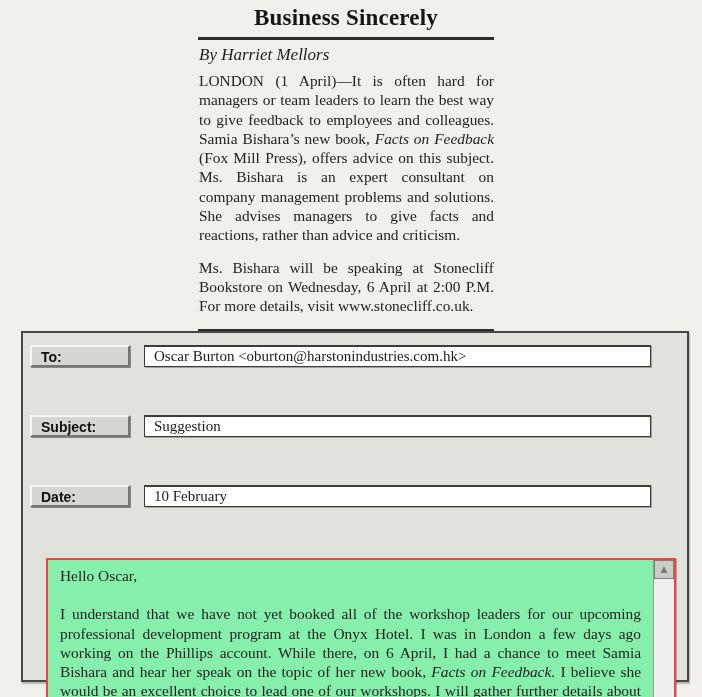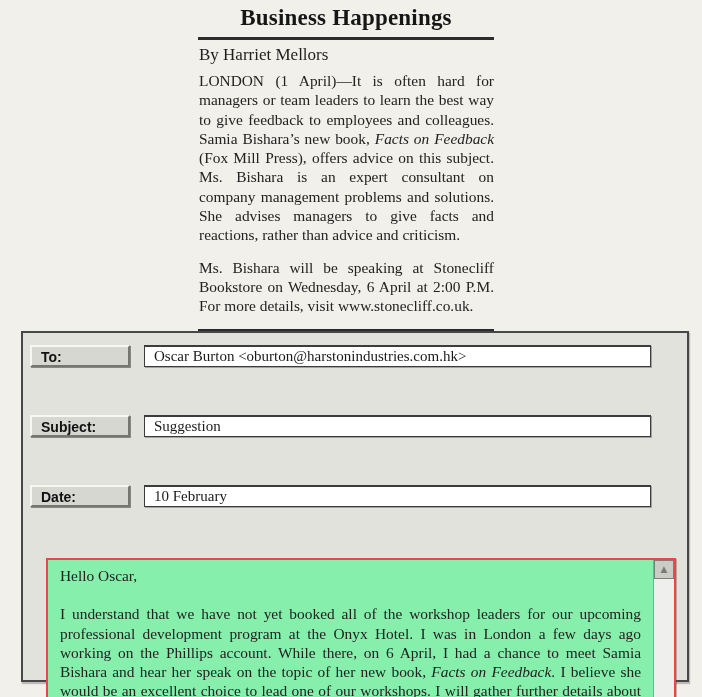--- a/index.html
+++ b/index.html
@@ -16,21 +16,21 @@
     position:absolute;left:198px;top:5px;width:296px;
   }
   .article-title{
     font-size:23px;font-weight:bold;text-align:center;
     letter-spacing:.2px;margin:0 0 6px 0;color:#161616;
   }
   .title-rule{
     height:3px;background:#2c2c2c;margin:0 0 5px 0;
   }
   .byline{
-    font-size:17px;margin:2px 0 6px 1px;color:#1e1e1e;
+    font-size:17px;font-style:italic;margin:2px 0 6px 1px;color:#1e1e1e;
   }
   .article p.body-para{
     font-size:15.4px;line-height:19.3px;text-align:justify;
     margin:0 0 13px 1px;color:#222;
   }
   .bottom-rule{
     height:3px;background:#2c2c2c;margin-top:2px;
   }
 
   
@@ -85,21 +85,21 @@
     display:flex;align-items:center;justify-content:center;
     font-size:9px;color:#7b7c76;line-height:1;
     font-family:"DejaVu Sans",sans-serif;
   }
   .italic{font-style:italic;}
 </style>
 </head>
 <body>
 
 <div class="article">
-  <h1 class="article-title">Business Happenings</h1>
+  <h1 class="article-title">Business Sincerely</h1>
   <div class="title-rule"></div>
   <div class="byline">By Harriet Mellors</div>
   <p class="body-para"><span>LONDON (1 April)—It is often hard for managers or team leaders to learn the best way to give feedback to employees and colleagues. Samia Bishara’s new book, </span><span class="italic">Facts on Feedback</span><span> (Fox Mill Press), offers advice on this subject. Ms. Bishara is an expert consultant on company management problems and solutions. She advises managers to give facts and reactions, rather than advice and criticism.</span></p>
   <p class="body-para">Ms. Bishara will be speaking at Stonecliff Bookstore on Wednesday, 6 April at 2:00 P.M. For more details, visit www.stonecliff.co.uk.</p>
   <div class="bottom-rule"></div>
 </div>
 
 <div class="email">
 
   <div class="field-row">

